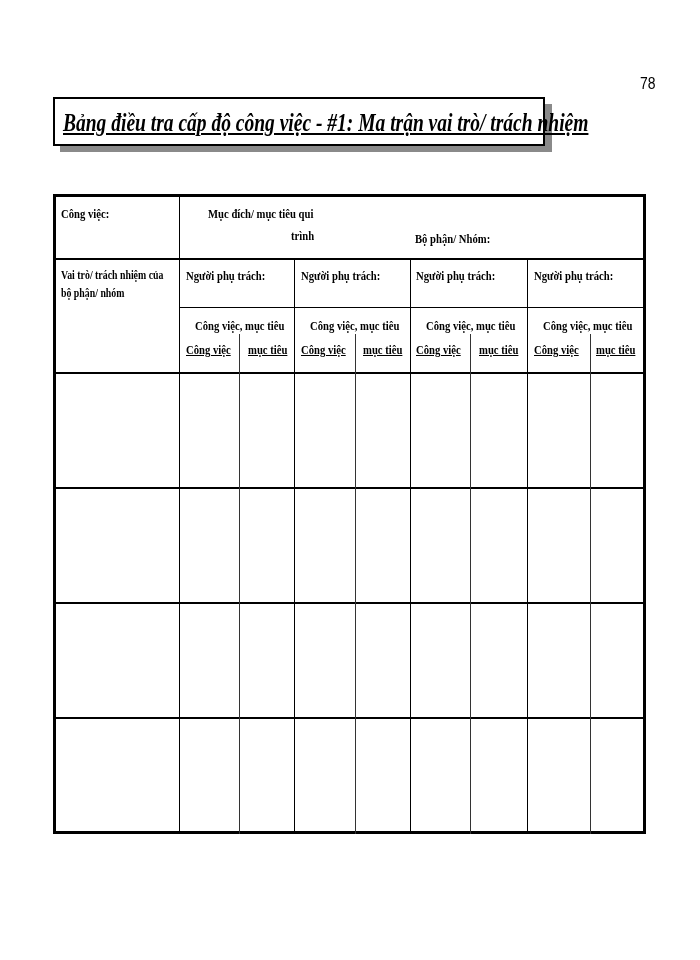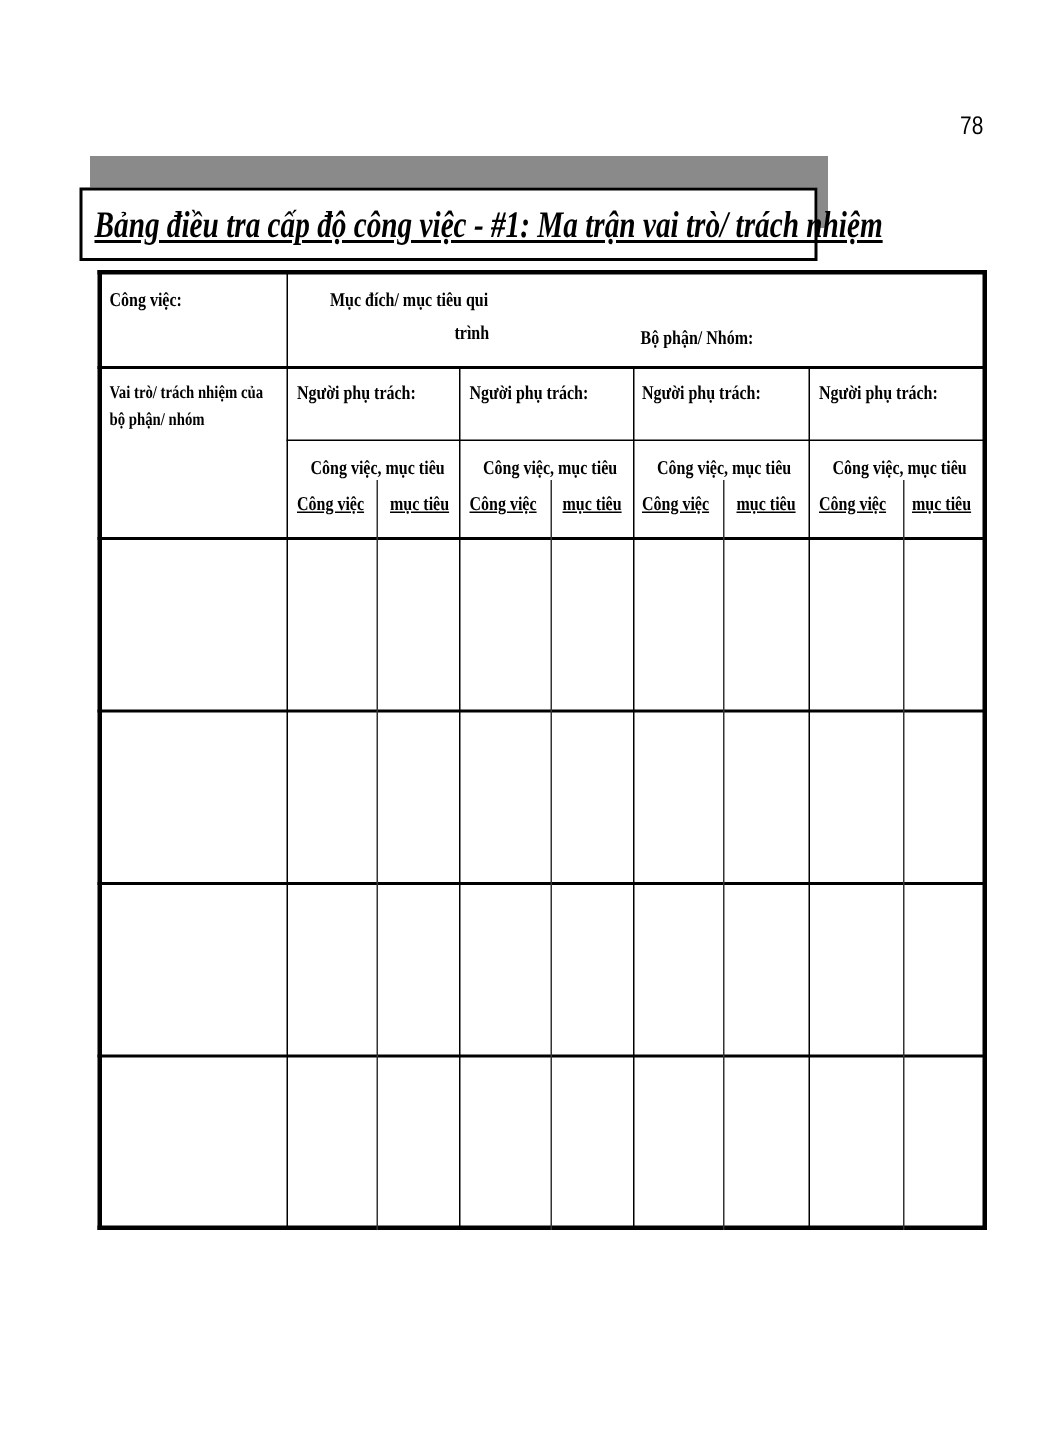--- a/index.html
+++ b/index.html
@@ -2,25 +2,25 @@
 <html><head>
   <meta charset="utf-8">
   <style>
     html, body { margin:0; padding:0; background:#ffffff; }
     body { width:700px; height:960px; position:relative; overflow:hidden;
            font-family:"Liberation Serif", serif; color:#000; }
     .page-num { position:absolute; left:640px; top:74px; font-family:"Liberation Sans", sans-serif;
                 font-size:17px; transform:scaleX(0.82); transform-origin:left top; }
     .title-shadow { position:absolute; left:60px; top:104px; width:492px; height:48px; background:#8a8a8a; }
     .title-box { position:absolute; left:53px; top:97px; width:488px; height:45px; background:#fff;
-                 border:2px solid #000; box-sizing:content-box;margin-top:28px; }
+                 border:2px solid #000; box-sizing:content-box; }
     .title-text { position:absolute; left:8px; top:10px; font-size:25px; font-weight:bold; font-style:italic;
                   text-decoration:underline; white-space:nowrap; transform:scaleX(0.78); transform-origin:left top;
                   letter-spacing:0px; }
-    .tbl { position:absolute; left:53px; top:180px; width:558px; height:640px;margin-left:12px; }
+    .tbl { position:absolute; left:53px; top:194px; width:558px; height:640px; }
     .line { position:absolute; background:#000; }
     .txt { position:absolute; font-weight:bold; font-size:13px; white-space:nowrap;
            transform:scaleX(0.82); transform-origin:left top; }
     .u { text-decoration:underline; }
   </style>
 </head>
 <body>
 
 <div class="page-num">78</div>
 

